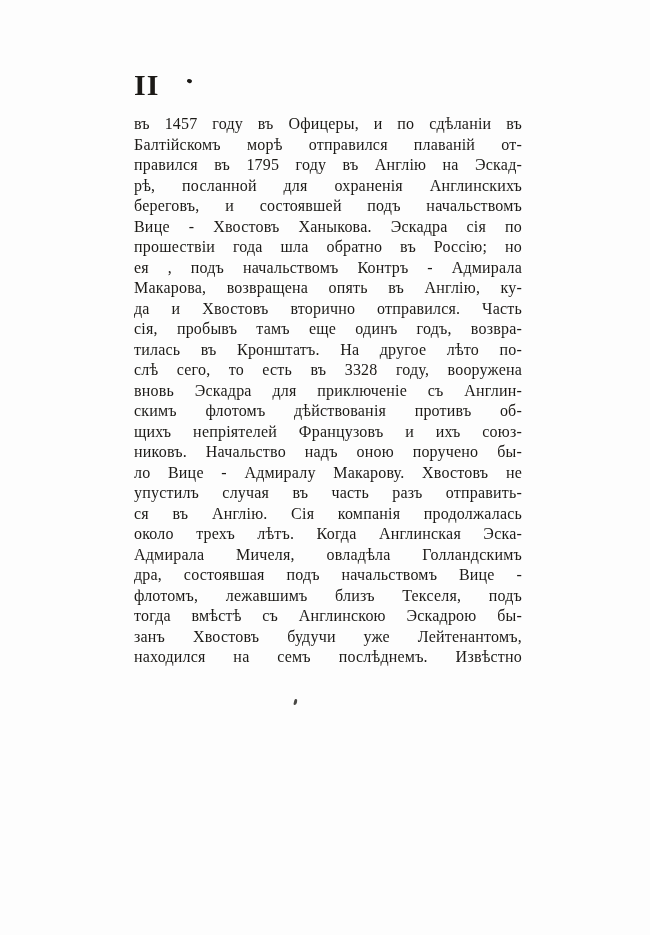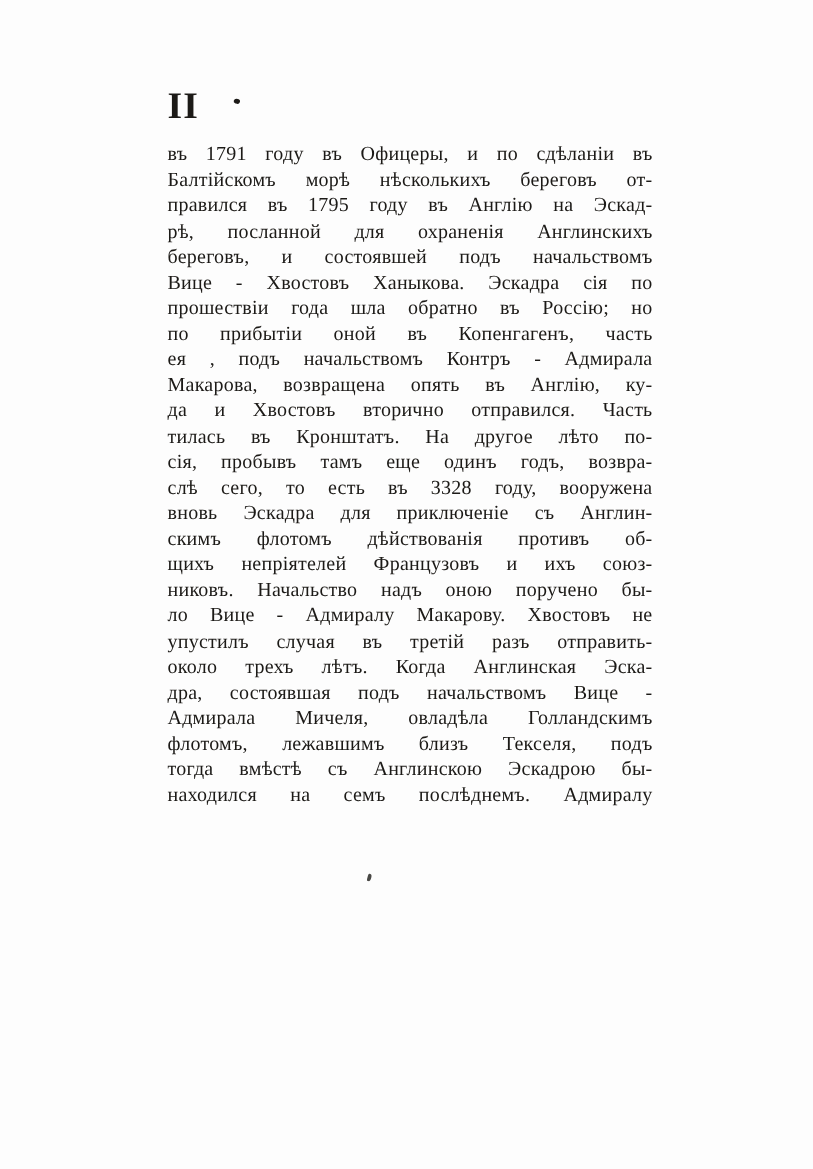--- a/index.html
+++ b/index.html
@@ -69,41 +69,42 @@
     transform: rotate(14deg);
   }
 </style>
 </head>
 <body>
 
 <div class="sheet">
   <div class="pagenum">II</div>
   <div class="ink-dot"></div>
   <div class="textblock">
-      <div class="tline">въ 1791 году въ Офицеры, и по сдѣланіи въ</div>
-      <div class="tline">Балтійскомъ морѣ нѣсколькихъ береговъ от-</div>
+      <div class="tline">въ 1457 году въ Офицеры, и по сдѣланіи въ</div>
+      <div class="tline">Балтійскомъ морѣ отправился плаваній от-</div>
       <div class="tline">правился въ 1795 году въ Англію на Эскад-</div>
       <div class="tline">рѣ, посланной для охраненія Англинскихъ</div>
       <div class="tline">береговъ, и состоявшей подъ начальствомъ</div>
       <div class="tline">Вице - Хвостовъ Ханыкова. Эскадра сія по</div>
       <div class="tline">прошествіи года шла обратно въ Россію; но</div>
-      <div class="tline">по прибытіи оной въ Копенгагенъ, часть</div>
       <div class="tline">ея , подъ начальствомъ Контръ - Адмирала</div>
       <div class="tline">Макарова, возвращена опять въ Англію, ку-</div>
       <div class="tline">да и Хвостовъ вторично отправился. Часть</div>
+      <div class="tline">сія, пробывъ тамъ еще одинъ годъ, возвра-</div>
       <div class="tline">тилась въ Кронштатъ. На другое лѣто по-</div>
-      <div class="tline">сія, пробывъ тамъ еще одинъ годъ, возвра-</div>
       <div class="tline">слѣ сего, то есть въ 3328 году, вооружена</div>
       <div class="tline">вновь Эскадра для приключеніе съ Англин-</div>
       <div class="tline">скимъ флотомъ дѣйствованія противъ об-</div>
       <div class="tline">щихъ непріятелей Французовъ и ихъ союз-</div>
       <div class="tline">никовъ. Начальство надъ оною поручено бы-</div>
       <div class="tline">ло Вице - Адмиралу Макарову. Хвостовъ не</div>
-      <div class="tline">упустилъ случая въ третій разъ отправить-</div>
+      <div class="tline">упустилъ случая въ часть разъ отправить-</div>
+      <div class="tline">ся въ Англію. Сія компанія продолжалась</div>
       <div class="tline">около трехъ лѣтъ. Когда Англинская Эска-</div>
+      <div class="tline">Адмирала Мичеля, овладѣла Голландскимъ</div>
       <div class="tline">дра, состоявшая подъ начальствомъ Вице -</div>
-      <div class="tline">Адмирала Мичеля, овладѣла Голландскимъ</div>
       <div class="tline">флотомъ, лежавшимъ близъ Текселя, подъ</div>
       <div class="tline">тогда вмѣстѣ съ Англинскою Эскадрою бы-</div>
-      <div class="tline">находился на семъ послѣднемъ. Адмиралу</div>
+      <div class="tline">занъ Хвостовъ будучи уже Лейтенантомъ,</div>
+      <div class="tline">находился на семъ послѣднемъ. Извѣстно</div>
     </div>
   <div class="ink-mark"></div>
 </div>
 
 </body></html>

